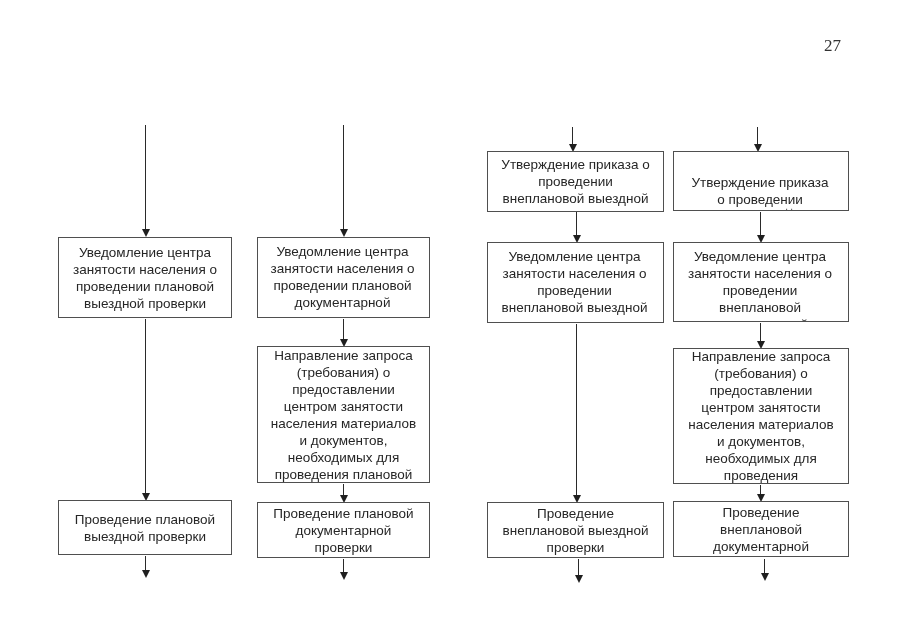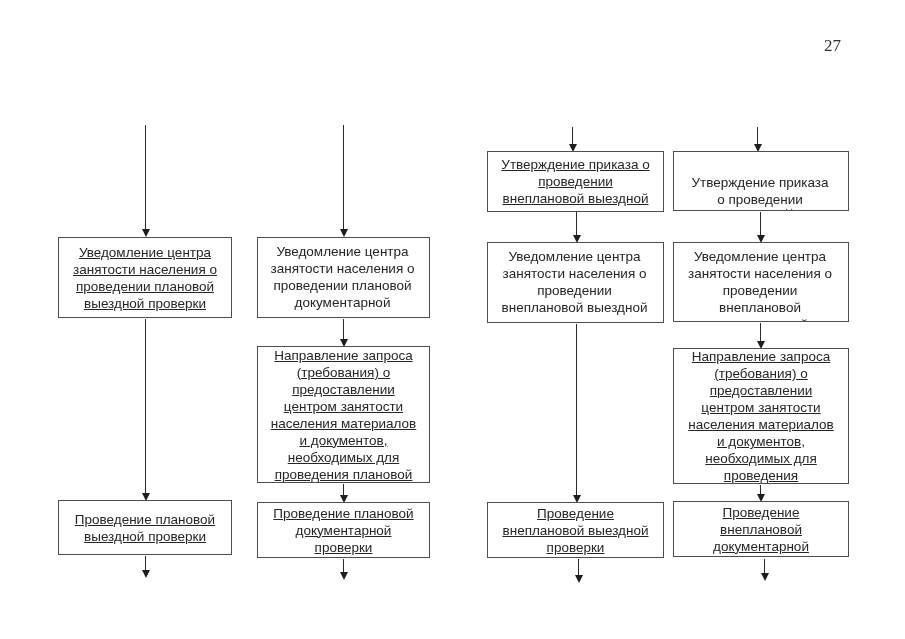--- a/index.html
+++ b/index.html
@@ -30,21 +30,20 @@
     font-size: 13.5px;
     line-height: 17px;
     text-align: center;
     white-space: pre-line;
   }
   .box.center {
     display: flex;
     align-items: center;
     justify-content: center;
     padding: 2px 4px;
-    text-decoration: underline;
   }
   .box.clip {
     overflow: hidden;
     padding: 5px 6px 0 4px;
   }
   .clip-remnant {
     position: absolute;
     bottom: 0px; left: 64%;
     font-size: 10px;
     letter-spacing: 2px;

